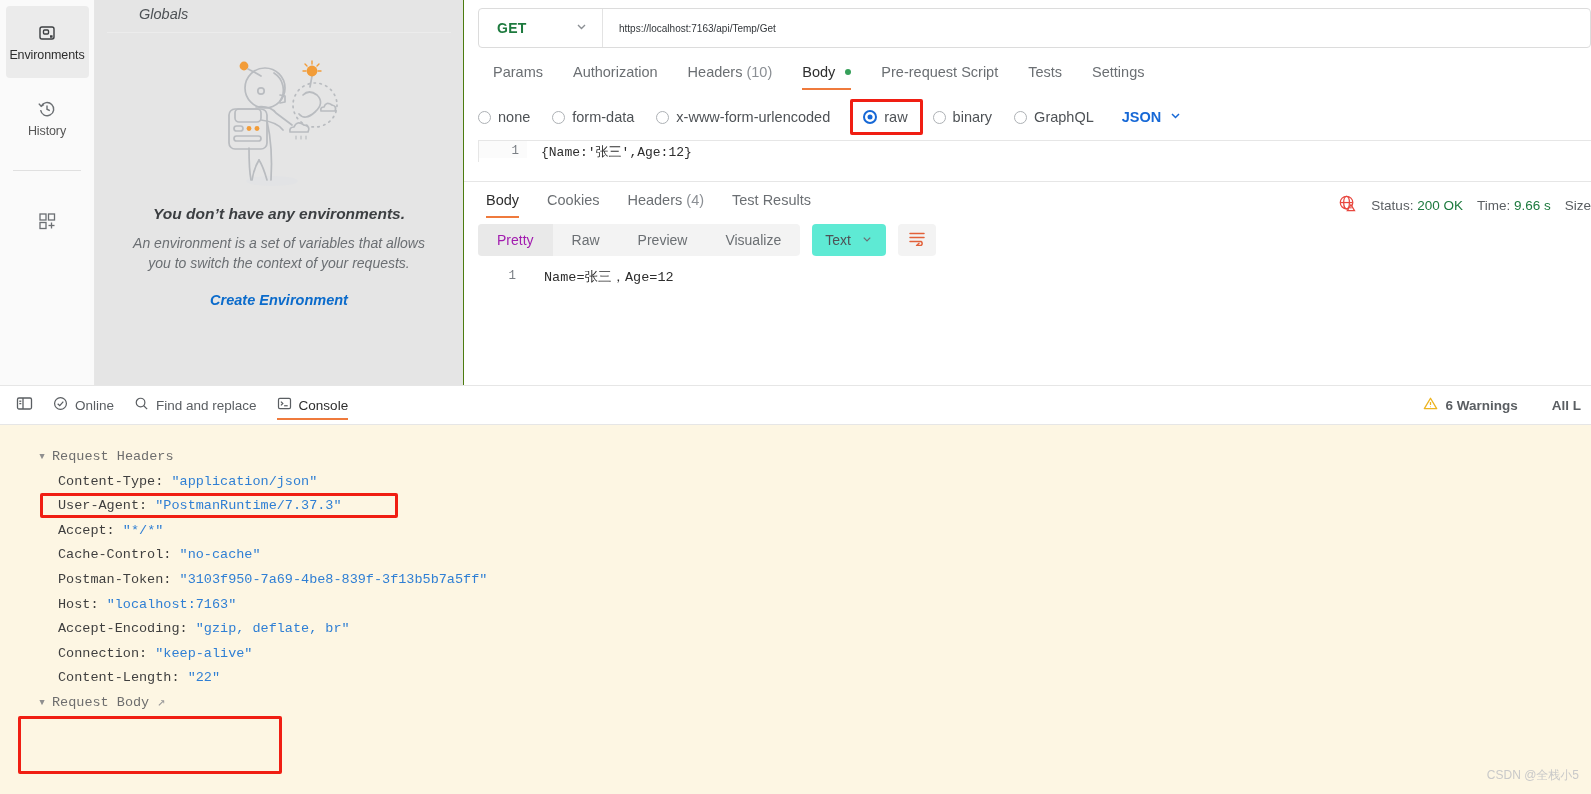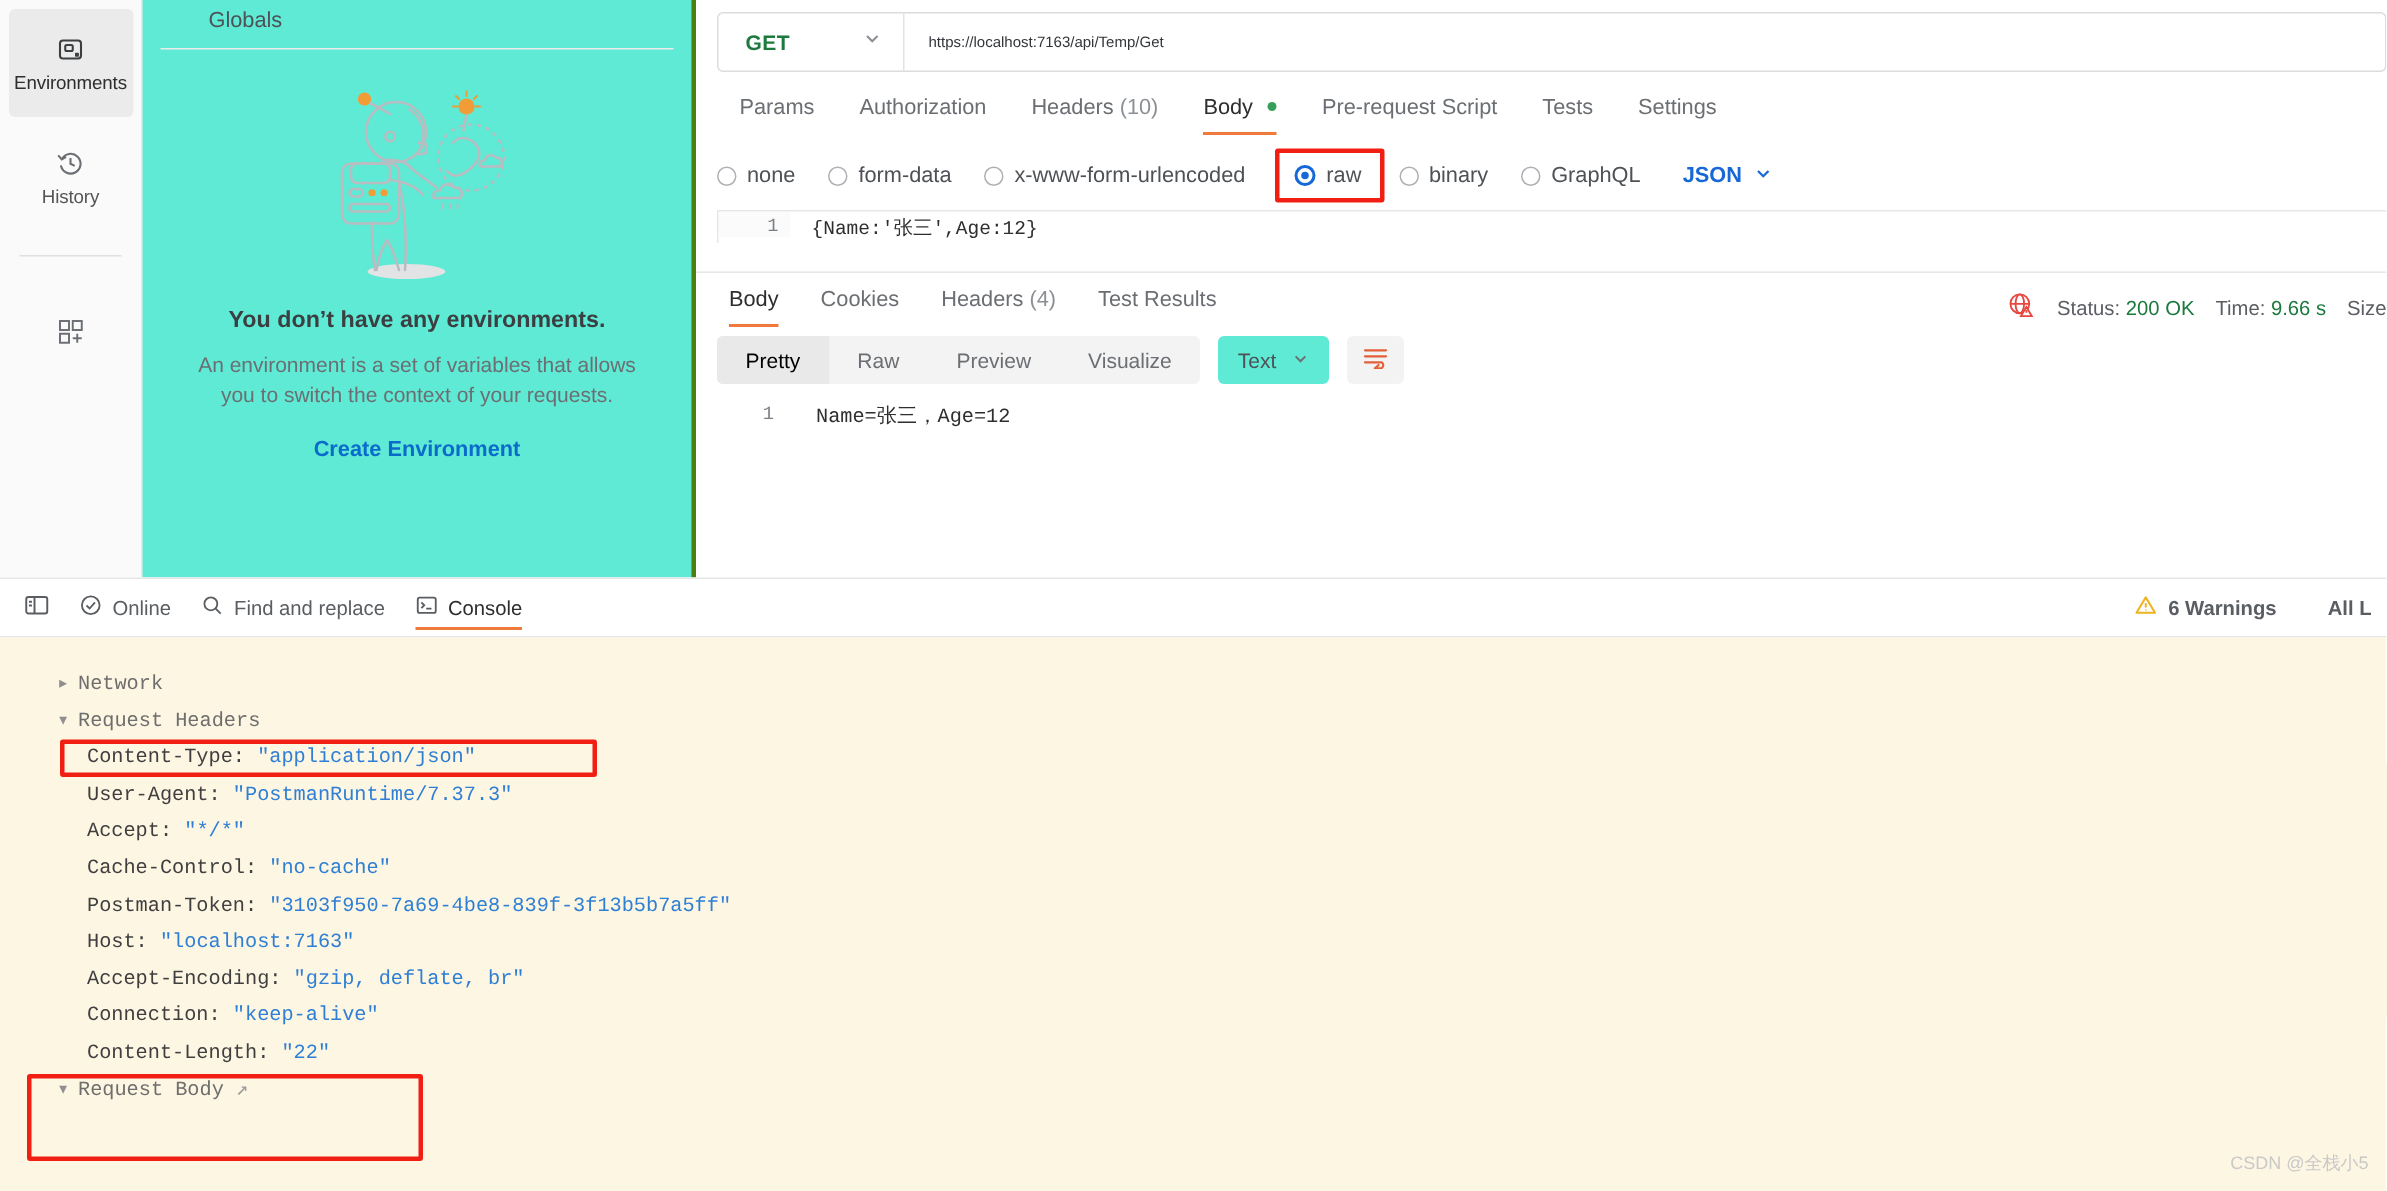--- a/index.html
+++ b/index.html
@@ -34,23 +34,24 @@
     color: #555;
   }
   .rail-item.active { background: #ebebeb; color: #2e2e2e; }
   .rail-item .rl { font-size: 12.5px; margin-top: 5px; letter-spacing: -0.1px; }
   .rail-sep { width: 68px; height: 1px; background: #e0e0e0; margin: 12px 0 14px 0; }
   .rail-icon svg { display: block; }
 
   
   .env-panel {
     width: 369px; flex: 0 0 369px;
-    border-right: 3px solid #4d7c0f;
-    background: #5eead4;
+    border-right: 1px solid #4d7c0f;
+    background: #e5e5e5;
     position: relative;
+    font-style: italic;
   }
   .globals-tab {
     padding: 6px 0 10px 44px;
     font-size: 14.5px; color: #4e5256;
   }
   .globals-underline { height: 1px; background: #ececec; margin: 0 12px; }
   .env-empty {
     display: flex; flex-direction: column; align-items: center;
     padding-top: 14px;
   }
@@ -185,21 +186,21 @@
     padding: 6px 0 0 14px;
   }
   .seg-group {
     display: flex; align-items: center; background: #f3f3f3;
     border-radius: 4px; overflow: hidden; height: 32px;
   }
   .seg {
     font-size: 14px; color: #6b6f73; padding: 0 19px; height: 32px;
     display: flex; align-items: center; cursor: pointer;
   }
-  .seg.active { background: #e9e9e9; color: #000000; }
+  .seg.active { background: #e9e9e9; color: #a21caf; }
   .mini-select {
     display: flex; align-items: center; gap: 10px;
     background: #5eead4; border-radius: 4px; height: 32px;
     padding: 0 13px; font-size: 14px; color: #4e5256; cursor: pointer;
     margin-left: 6px;
   }
   .wrap-btn {
     width: 38px; height: 32px; background: #f3f3f3; border-radius: 4px;
     display: flex; align-items: center; justify-content: center; cursor: pointer;
     margin-left: 6px;
@@ -576,21 +577,20 @@
       </div>
       <div class="sb-item">
         <span>All L</span>
       </div>
     </div>
   </div>
 
   <div class="console">
     <div style="height:20px"></div>
 
-    <div class="c-line c-ind0"><span class="tri">▸</span><span class="c-grp">Network</span></div>
 
     <div class="c-line c-ind0"><span class="tri">▾</span><span class="c-grp">Request Headers</span></div>
 
     <div class="c-line c-ind1"><span class="c-key">Content-Type:</span> <span class="c-val">"application/json"</span></div>
     <div class="c-line c-ind1"><span class="c-key">User-Agent:</span> <span class="c-val">"PostmanRuntime/7.37.3"</span></div>
     <div class="c-line c-ind1"><span class="c-key">Accept:</span> <span class="c-val">"*/*"</span></div>
     <div class="c-line c-ind1"><span class="c-key">Cache-Control:</span> <span class="c-val">"no-cache"</span></div>
     <div class="c-line c-ind1"><span class="c-key">Postman-Token:</span> <span class="c-val">"3103f950-7a69-4be8-839f-3f13b5b7a5ff"</span></div>
     <div class="c-line c-ind1"><span class="c-key">Host:</span> <span class="c-val">"localhost:7163"</span></div>
     <div class="c-line c-ind1"><span class="c-key">Accept-Encoding:</span> <span class="c-val">"gzip, deflate, br"</span></div>

